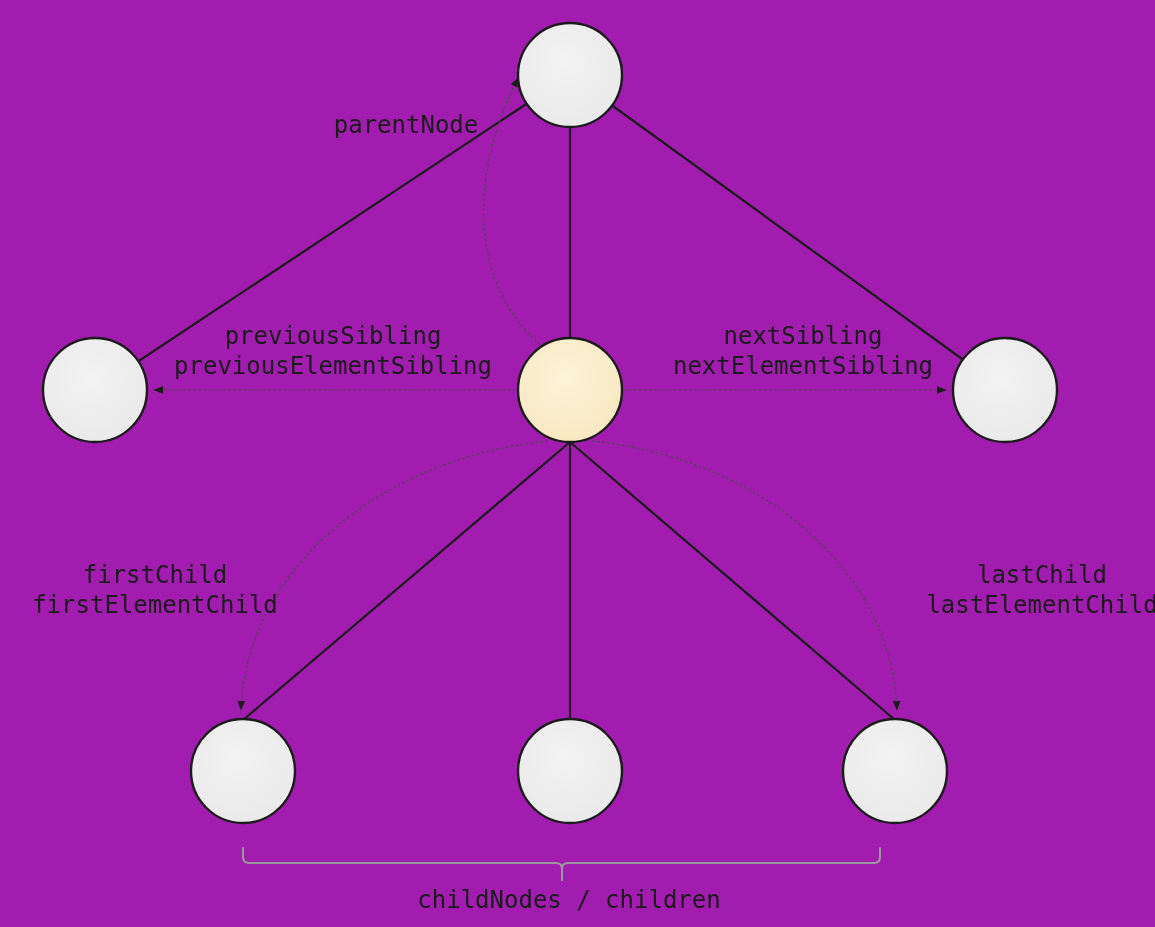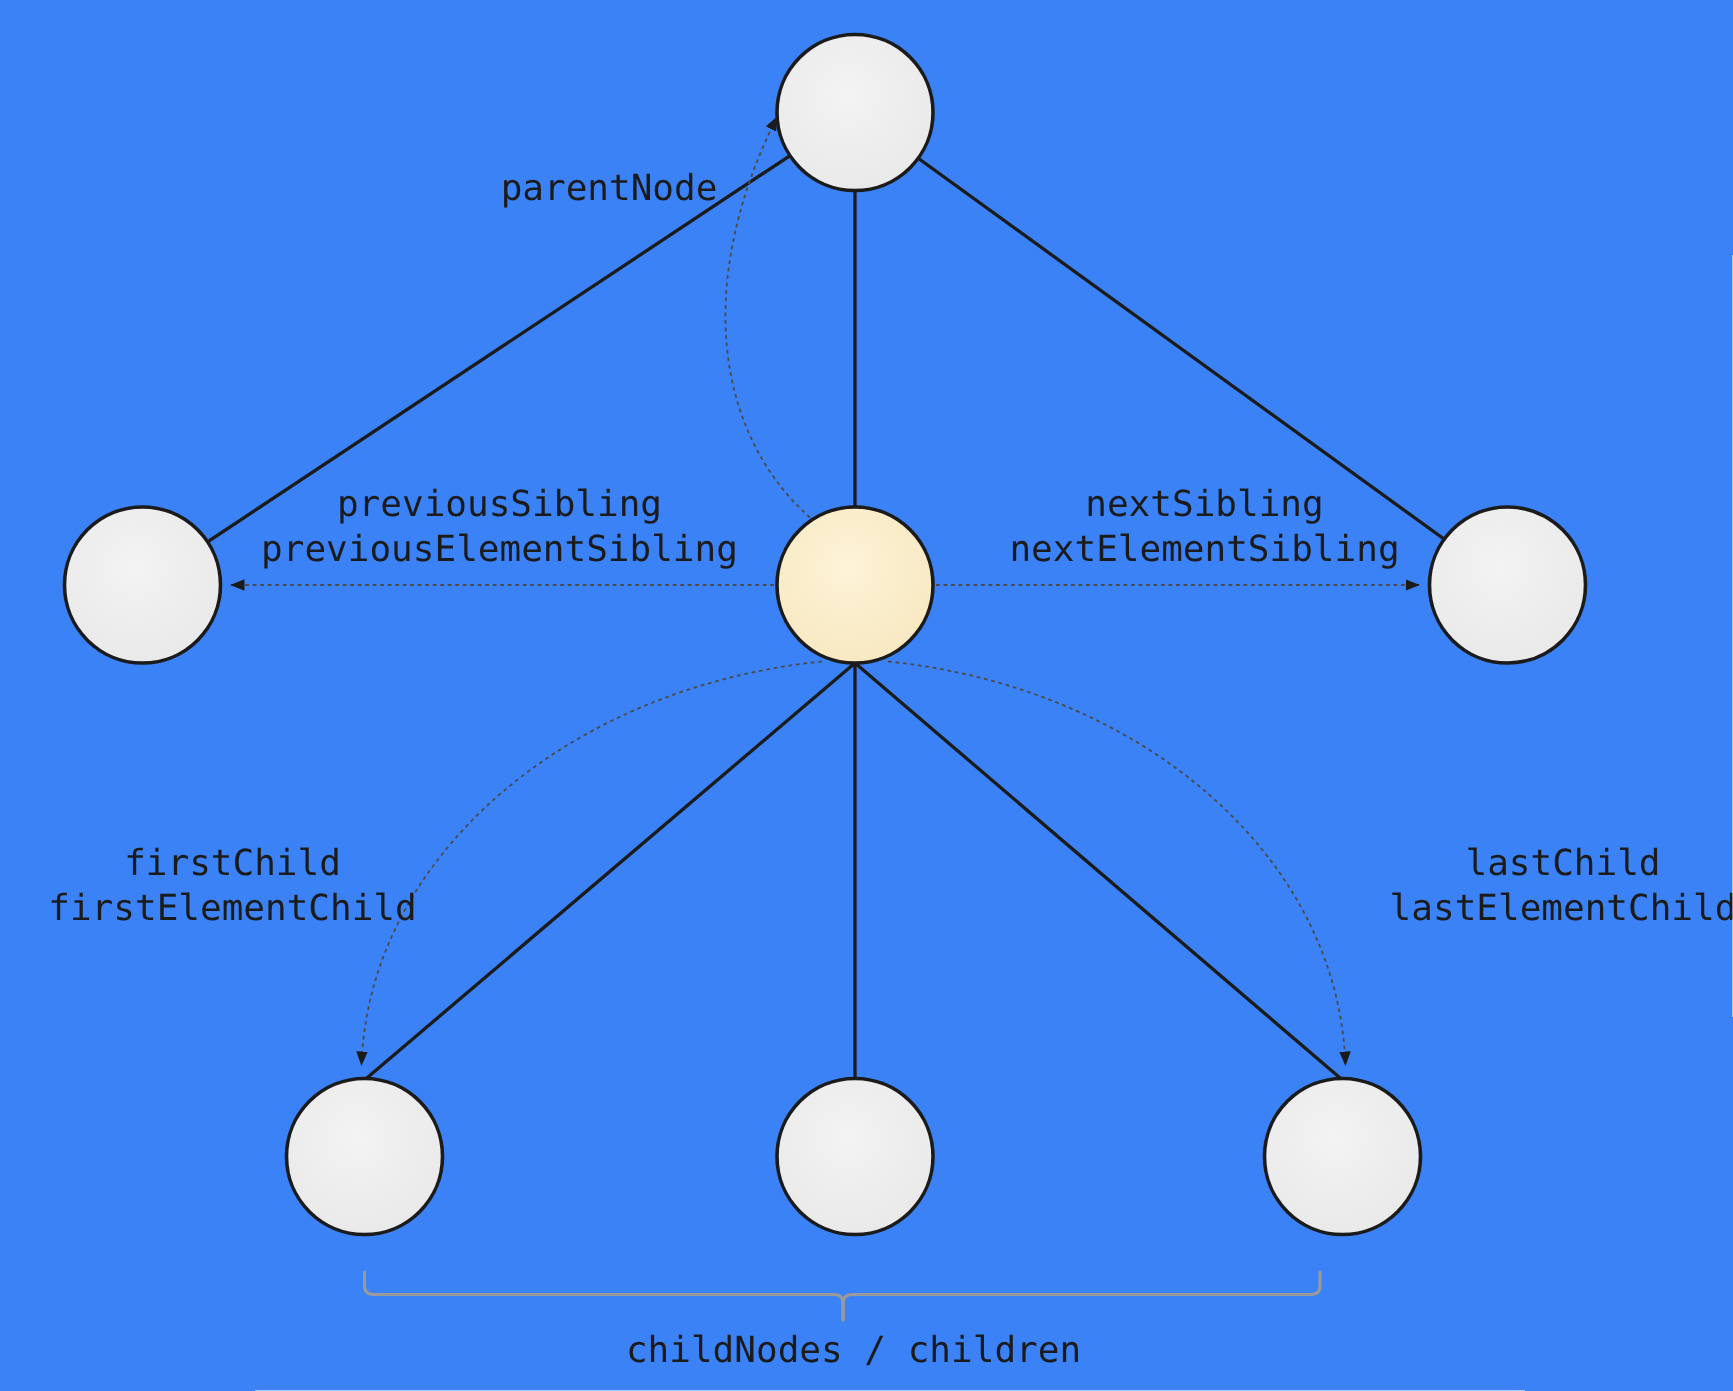--- a/index.html
+++ b/index.html
@@ -10,21 +10,21 @@
   body {
     width: 1155px;
     height: 927px;
     overflow: hidden;
     font-family: "DejaVu Sans Mono", "Liberation Mono", monospace;
   }
   #diagram-root {
     position: relative;
     width: 1155px;
     height: 927px;
-    background: #3b82f6;
+    background: #a21caf;
   }
   svg.canvas {
     position: absolute;
     top: 0;
     left: 0;
     width: 1155px;
     height: 927px;
   }
   text.api-label {
     font-family: "DejaVu Sans Mono", "Liberation Mono", monospace;

